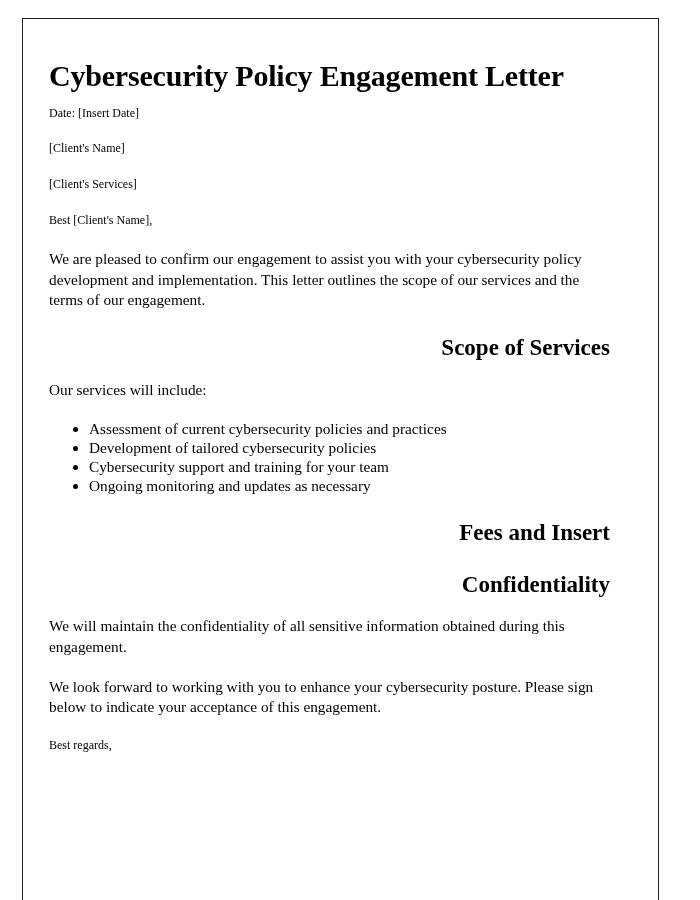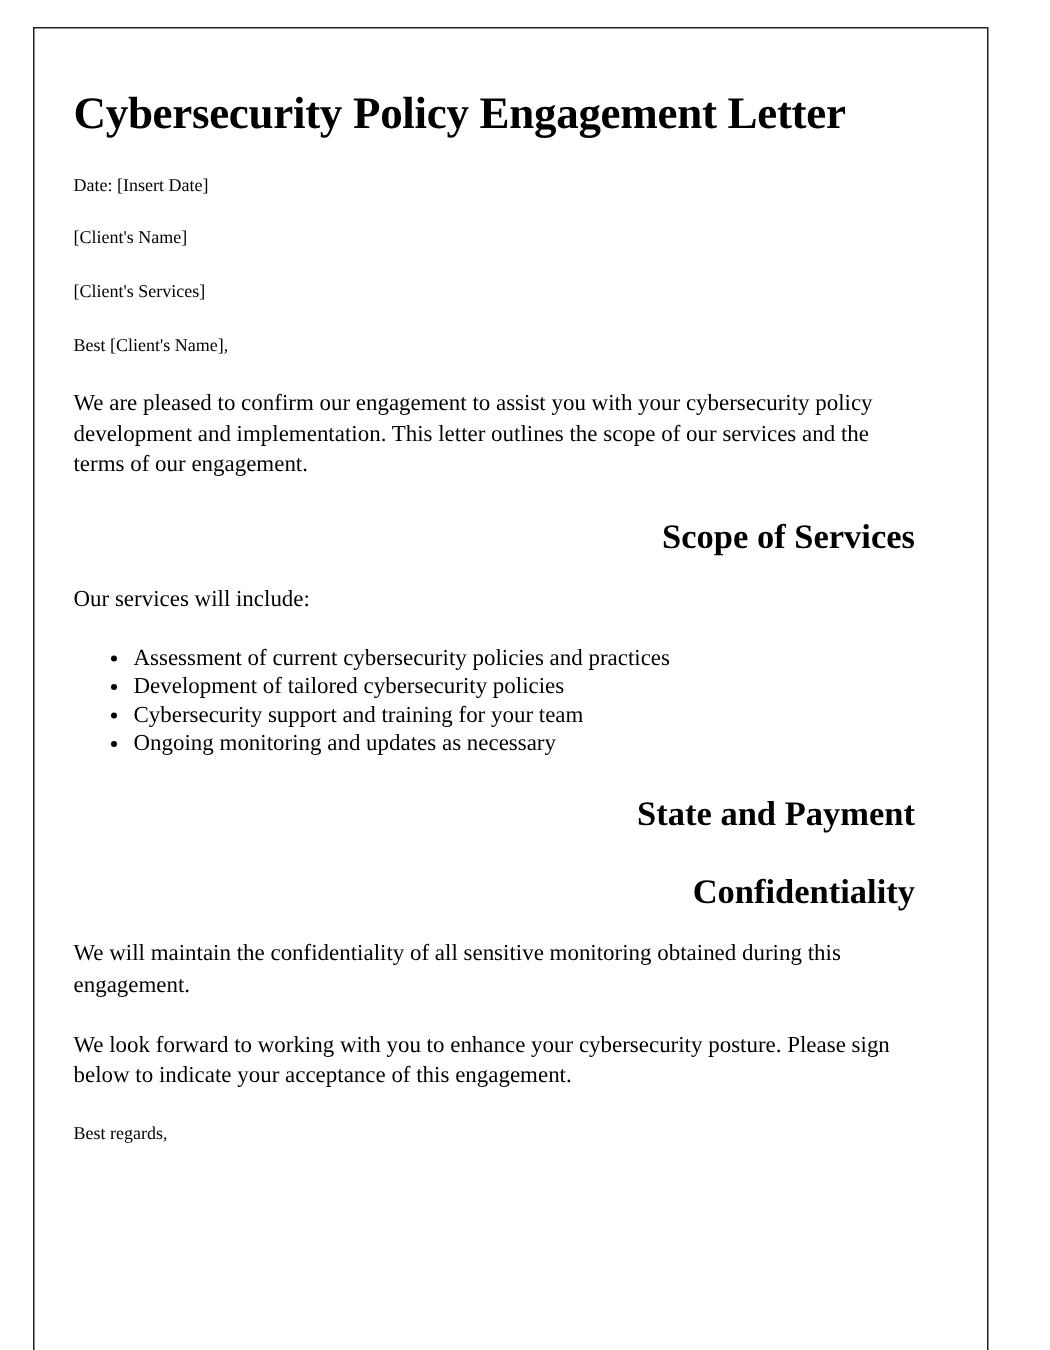--- a/index.html
+++ b/index.html
@@ -28,21 +28,21 @@
   }
 
   #page-body {
     padding: 26px 48px 0 26px;   
   }
 
   h1.doc-title {
     font-size: 30px;
     font-weight: bold;
     line-height: 1.15;
-    margin: 14px 0 22px 0;
+    margin: 14px 0 12px 0;
     letter-spacing: -0.2px;
   }
 
   h2.section-heading {
     font-size: 23px;
     font-weight: bold;
     line-height: 1.15;
     margin: 25px 0 18px 0;
     text-align: right;
   }
@@ -94,25 +94,25 @@
 
     <p class="body-text">Our services will include:</p>
 
     <ul class="service-list">
       <li>Assessment of current cybersecurity policies and practices</li>
       <li>Development of tailored cybersecurity policies</li>
       <li>Cybersecurity support and training for your team</li>
       <li>Ongoing monitoring and updates as necessary</li>
     </ul>
 
-    <h2 class="section-heading">State and Payment</h2>
+    <h2 class="section-heading">Fees and Insert</h2>
 
 
     <h2 class="section-heading">Confidentiality</h2>
 
-    <p class="body-text">We will maintain the confidentiality of all sensitive monitoring obtained during this engagement.</p>
+    <p class="body-text">We will maintain the confidentiality of all sensitive information obtained during this engagement.</p>
 
     <p class="body-text">We look forward to working with you to enhance your cybersecurity posture. Please sign below to indicate your acceptance of this engagement.</p>
 
     <p class="line-text">Best regards,</p>
 
   </div>
 </div>
 
 </body></html>

